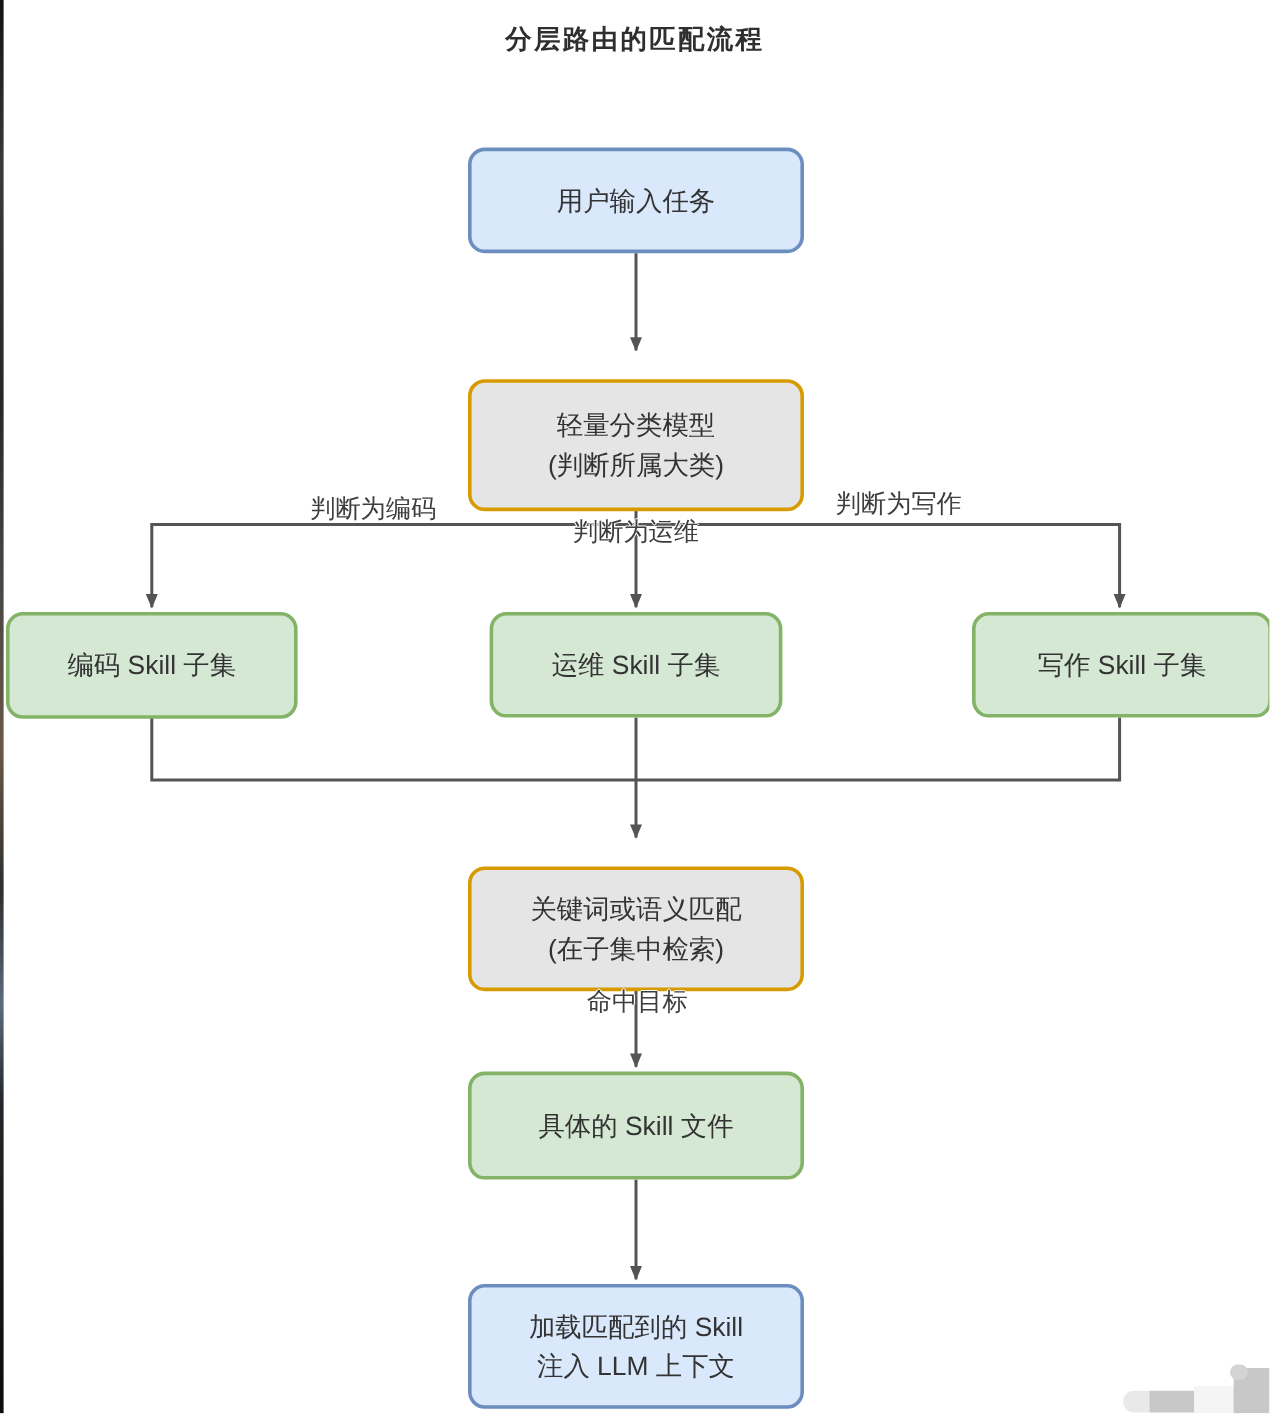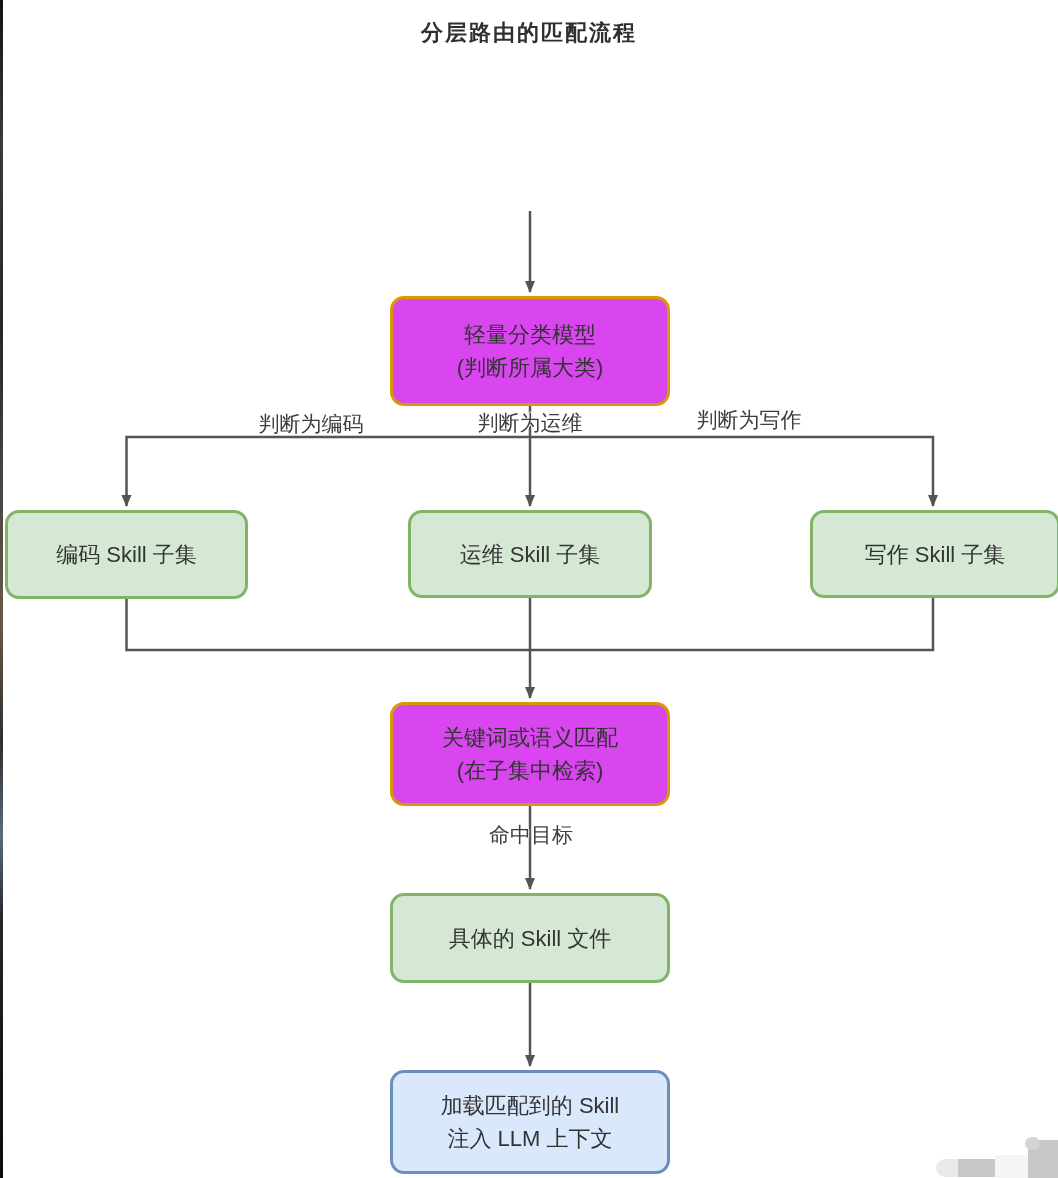--- a/index.html
+++ b/index.html
@@ -25,37 +25,37 @@
   }
   .edges{position:absolute;left:0;top:0;width:1058px;height:1178px;}
   .node{
     position:absolute;
     display:flex;flex-direction:column;align-items:center;justify-content:center;
     border-radius:14px;border:3px solid;
     font-size:22px;line-height:33px;text-align:center;color:#333333;
     box-sizing:border-box;
   }
   .blue  {background:#dae8fc;border-color:#6c8ebf;}
-  .orange{background:#d946ef;border-color:#d79b00;}
+  .orange{background:#e5e5e5;border-color:#d79b00;margin-top:20px;}
   .green {background:#d5e8d4;border-color:#82b366;}
   .n1{left:390px;top:123px;width:280px;height:88px;}
   .n2{left:390px;top:296px;width:280px;height:110px;}
   .n3{left:5px;top:510px;width:243px;height:89px;}
   .n4{left:408px;top:510px;width:244px;height:88px;align-items:center;}
   .n5{left:810px;top:510px;width:250px;height:88px;}
   .n6{left:390px;top:702px;width:280px;height:104px;}
   .n7{left:390px;top:893px;width:280px;height:90px;}
   .n8{left:390px;top:1070px;width:280px;height:104px;}
   .edge-label{
     position:absolute;width:170px;text-align:center;
     font-size:21px;color:#3d3d3d;
     text-shadow:-1px 0 #fff,1px 0 #fff,0 -1px #fff,0 1px #fff;
   }
   .lbl-coding {left:226px;top:410px;}
-  .lbl-ops    {left:445px;top:409px;}
+  .lbl-ops    {left:445px;top:429px;}
   .lbl-writing{left:664px;top:406px;}
   .lbl-hit    {left:446px;top:821px;}
   .artifact{position:absolute;right:0;bottom:0;width:132px;height:58px;}
   .artifact .a1{position:absolute;left:10px;top:39px;width:70px;height:18px;background:#e9e9e9;border-radius:9px 0 0 9px;}
   .artifact .a2{position:absolute;left:32px;top:39px;width:46px;height:18px;background:#c8c8c8;}
   .artifact .a3{position:absolute;left:69px;top:35px;width:36px;height:23px;background:#f5f5f5;}
   .artifact .a4{position:absolute;left:102px;top:20px;width:30px;height:38px;background:#c8c8c8;border-radius:10px 0 0 0;}
   .artifact .a5{position:absolute;left:99px;top:17px;width:15px;height:13px;background:#d4d4d4;border-radius:7px;}
 </style>
 </head>
@@ -79,20 +79,23 @@
       <path d="M530 437 L126.5 437 L126.5 506" marker-end="url(#arrow)"></path>
       <path d="M530 437 L933 437 L933 506" marker-end="url(#arrow)"></path>
       <path d="M126.5 598 L126.5 650 L530 650"></path>
       <path d="M933 598 L933 650 L530 650"></path>
       <path d="M530 598 L530 698" marker-end="url(#arrow)"></path>
       <path d="M530 806 L530 889" marker-end="url(#arrow)"></path>
       <path d="M530 983 L530 1066" marker-end="url(#arrow)"></path>
     </g>
   </svg>
 
+  <div class="node blue n1">
+    <span>用户输入任务</span>
+  </div>
 
   <div class="node orange n2">
     <span>轻量分类模型</span>
     <span>(判断所属大类)</span>
   </div>
 
   <div class="node green n3">
     <span>编码 Skill 子集</span>
   </div>
 

